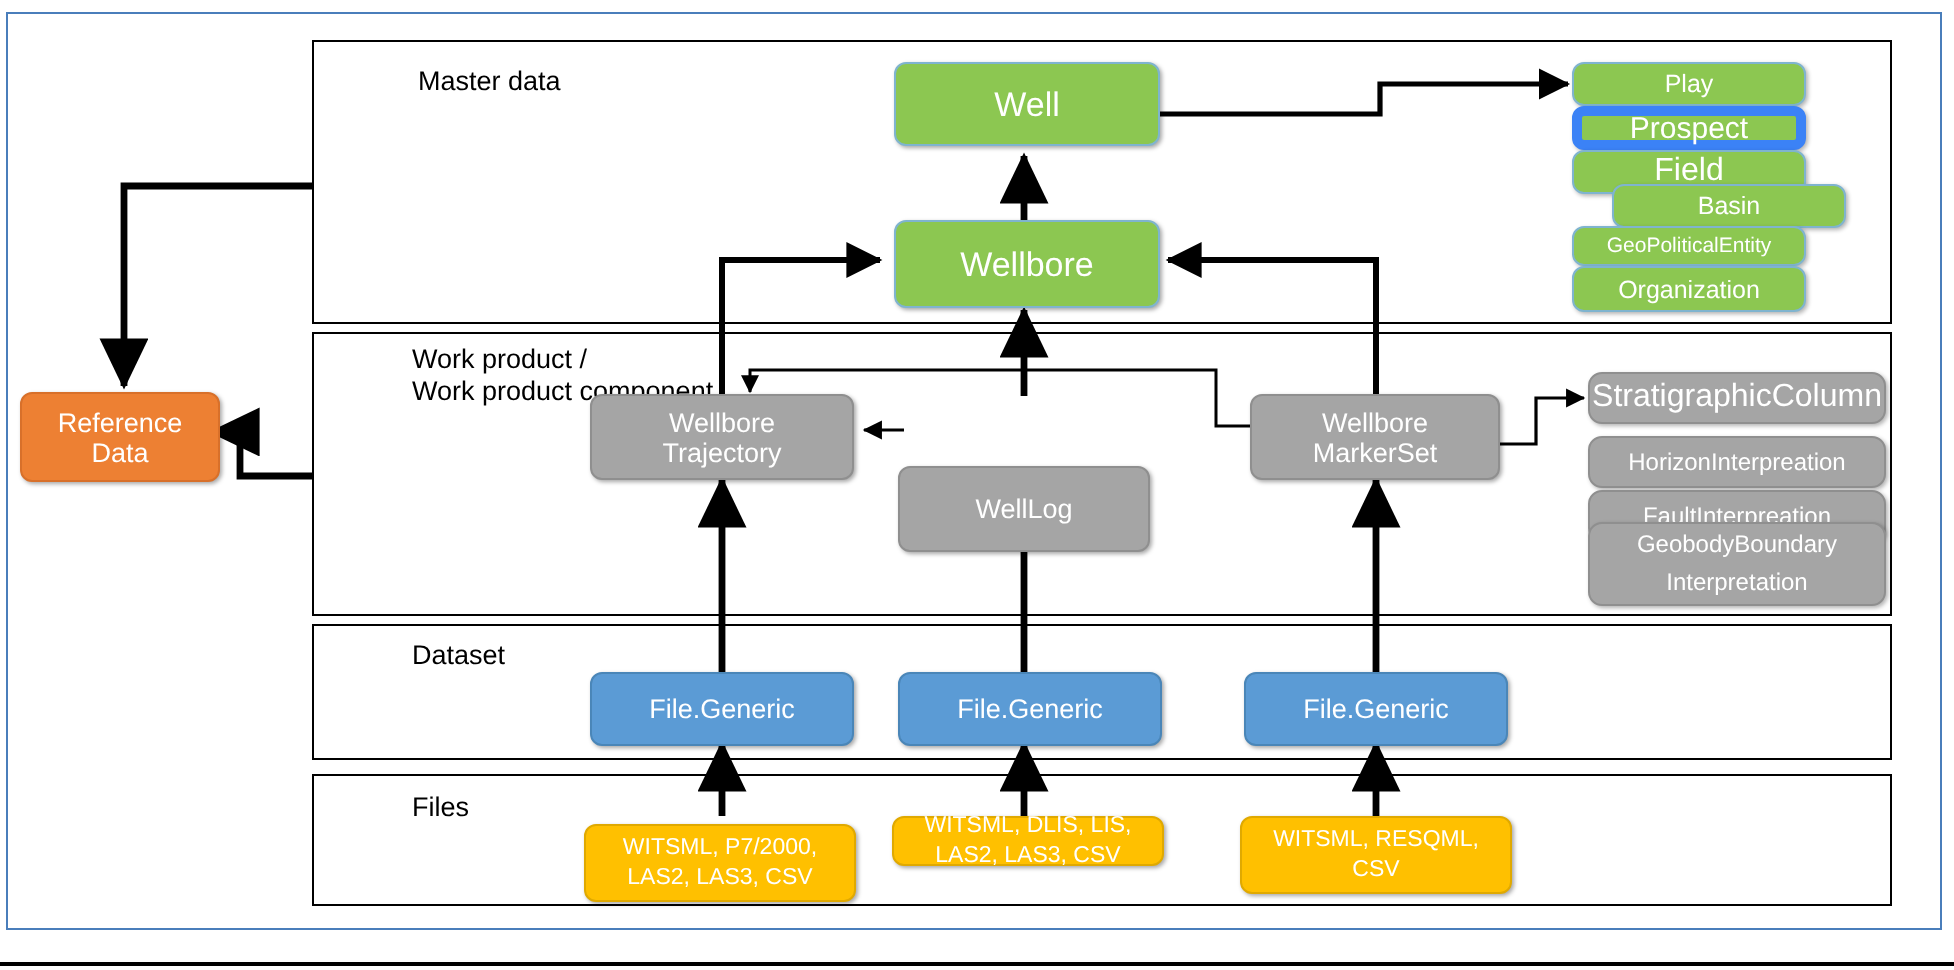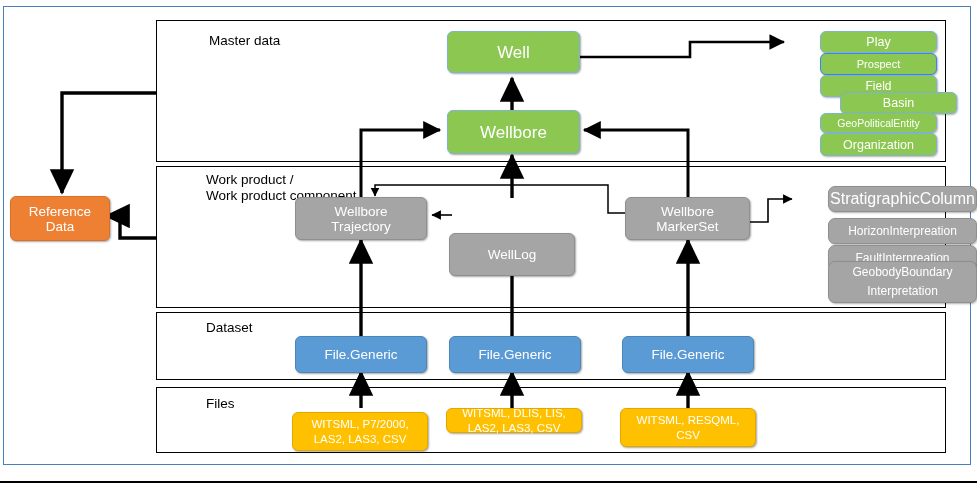--- a/index.html
+++ b/index.html
@@ -73,21 +73,20 @@
   .stack-item {
     position: absolute;
     box-sizing: border-box;
     border-radius: 6px;
     display: flex;
     align-items: center;
     justify-content: center;
     text-align: center;
     color: #ffffff;
     box-shadow: 1px 1px 2px rgba(0,0,0,0.3);
-    margin-left: 34px;
   }
 
   
   svg.links {
     position: absolute;
     left: 0; top: 0;
     width: 977px; height: 485px;
     pointer-events: none;
   }
 </style>
@@ -153,22 +152,22 @@
   </svg>
 
   <div class="node orange mid" style="left:10px; top:196px; width:100px; height:45px; white-space:pre-line;">Reference
 Data</div>
 
   <div class="node green big" style="left:447px; top:31px; width:133px; height:42px;">Well</div>
 
   <div class="node green big" style="left:447px; top:110px; width:133px; height:44px;">Wellbore</div>
 
   <div class="stack-item" style="left:786px; top:31px; width:117px; height:22px; background:#8CC751; border:1px solid #7fb4cf; font-size:12.5px;">Play</div>
-  <div class="stack-item" style="left:786px; top:53px; width:117px; height:22px; background:#8CC751; border:1px solid #3b82f6; font-size:11px;">Prospect</div>
-  <div class="stack-item" style="left:786px; top:75px; width:117px; height:22px; background:#8CC751; border:1px solid #7fb4cf; font-size:12px;">Field</div>
+  <div class="stack-item" style="left:786px; top:53px; width:117px; height:22px; background:#8CC751; border:5px solid #3b82f6; font-size:15px;">Prospect</div>
+  <div class="stack-item" style="left:786px; top:75px; width:117px; height:22px; background:#8CC751; border:1px solid #7fb4cf; font-size:16px;">Field</div>
   <div class="stack-item" style="left:806px; top:92px; width:117px; height:22px; background:#8CC751; border:1px solid #7fb4cf; font-size:12.5px;">Basin</div>
   <div class="stack-item" style="left:786px; top:113px; width:117px; height:20px; background:#8CC751; border:1px solid #7fb4cf; font-size:10.5px;">GeoPoliticalEntity</div>
   <div class="stack-item" style="left:786px; top:133px; width:117px; height:23px; background:#8CC751; border:1px solid #7fb4cf; font-size:12.5px;">Organization</div>
 
   <div class="node gray mid" style="left:295px; top:197px; width:132px; height:43px; white-space:pre-line;">Wellbore
 Trajectory</div>
 
   <div class="node gray mid" style="left:449px; top:197px; width:126px; height:43px;margin-top:36px;">WellLog</div>
 
   <div class="node gray mid" style="left:625px; top:197px; width:125px; height:43px; white-space:pre-line;">Wellbore

